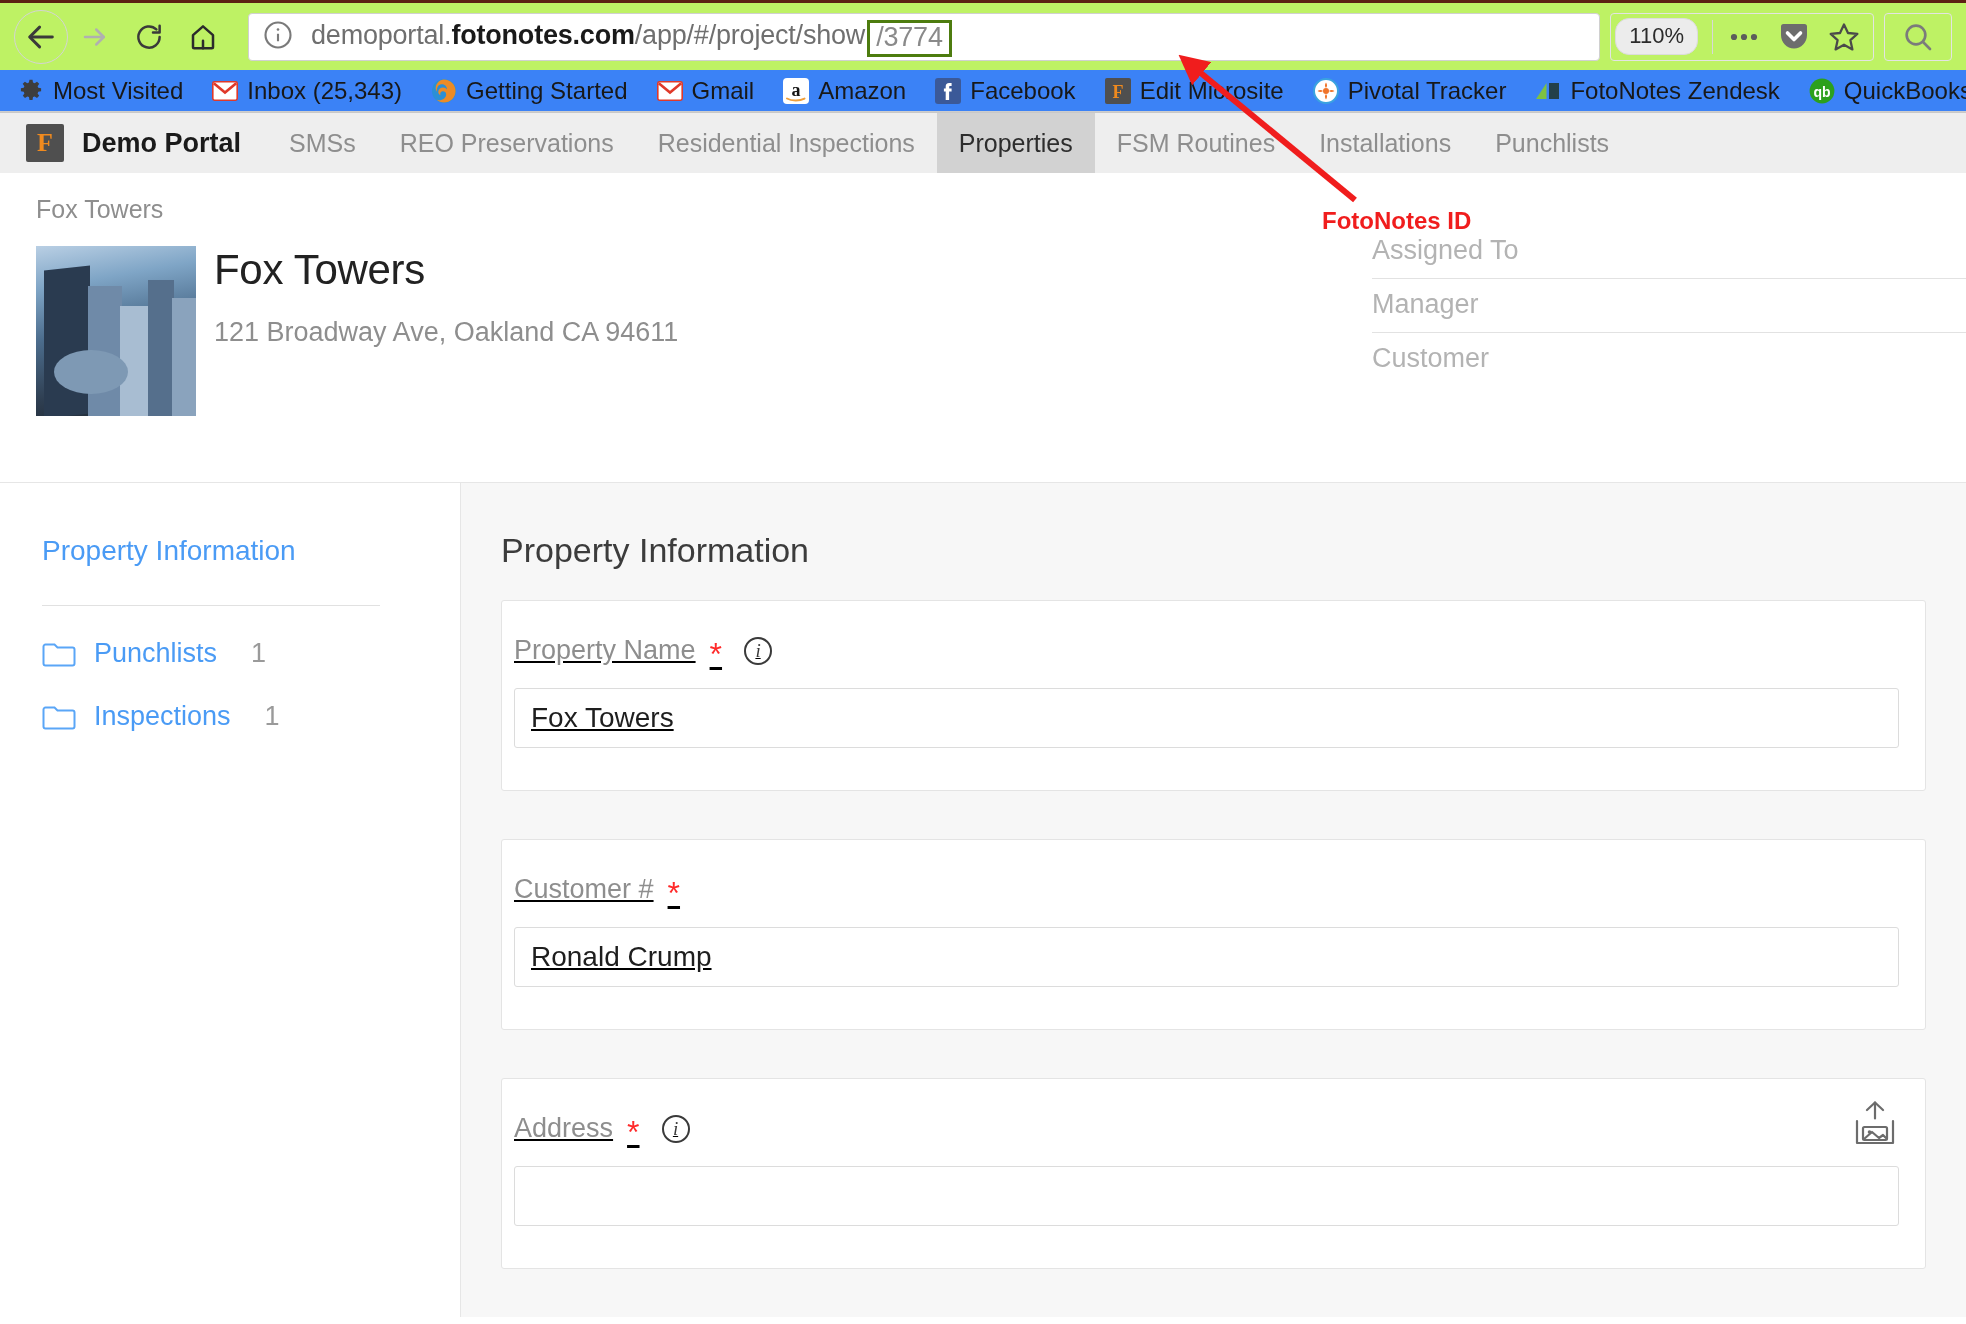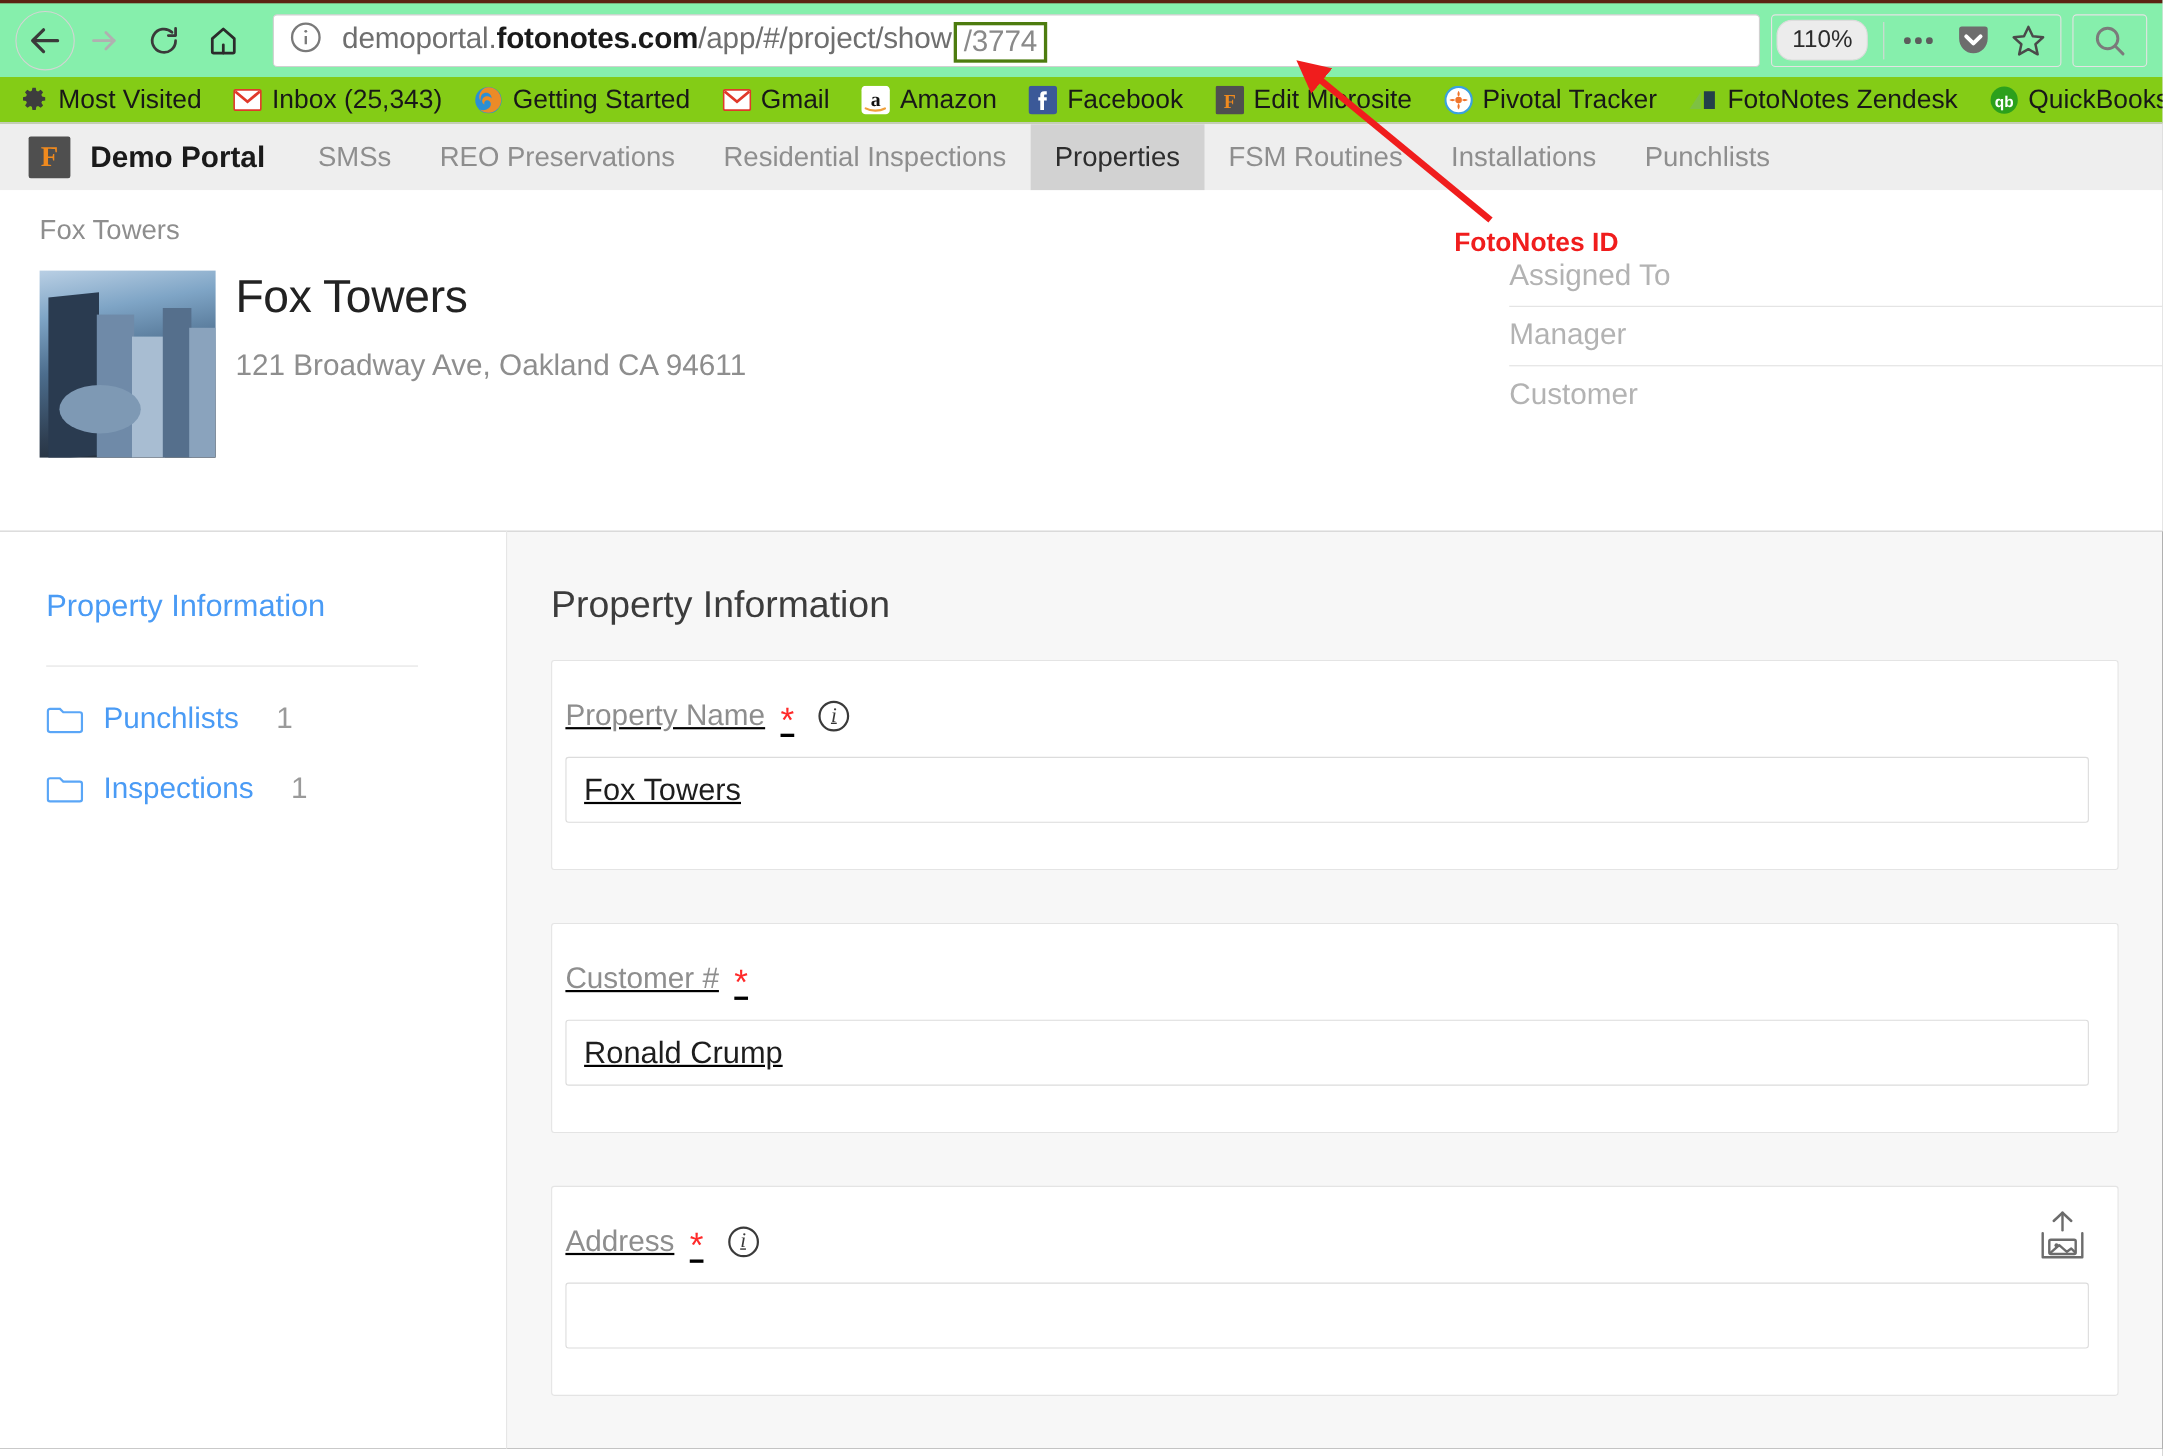--- a/index.html
+++ b/index.html
@@ -14,21 +14,21 @@
   
   #browser-chrome {
     background: #f9f9f9;
     border-bottom: 1px solid #c8c8c8;
   }
   #toolbar {
     height: 70px;
     display: flex;
     align-items: center;
     padding: 0 14px;
-    background: #86efac;
+    background: #bef264;
     border-top: 3px solid #5c2112;
   }
   .nav-btn {
     width: 54px; height: 54px;
     display: flex; align-items: center; justify-content: center;
     border-radius: 50%;
     flex: none;
   }
   .nav-btn.circled { border: 1px solid #d4d4d4; }
   .nav-btn svg { display: block; }
@@ -93,21 +93,21 @@
     height: 48px; padding: 0 8px; margin-left: 10px;
     flex: none;
   }
 
   
   #bookmarks {
     height: 42px;
     display: flex;
     align-items: center;
     padding: 0 18px;
-    background: #84cc16;
+    background: #3b82f6;
     border-bottom: 1px solid #cdcdcd;
     gap: 0;
     justify-content: space-between;
   }
   .bm {
     display: flex; align-items: center;
     font-size: 24px;
     color: #181818;
     padding: 0 13px 0 0;
     margin-right: 16px;

